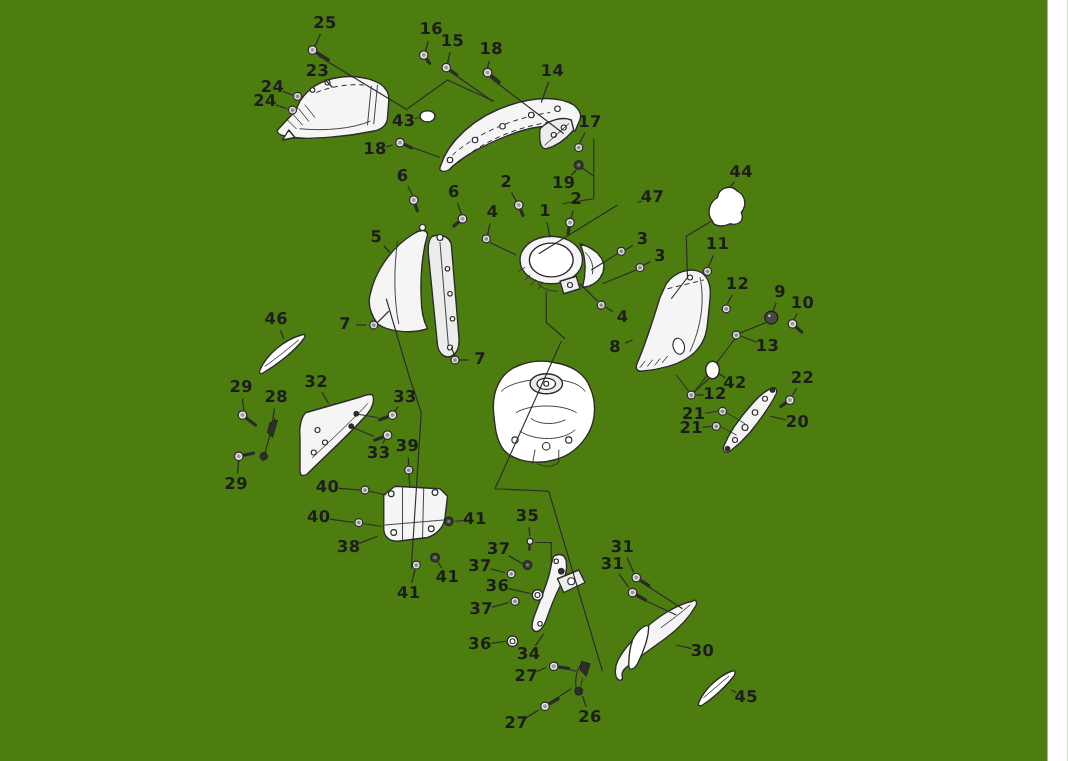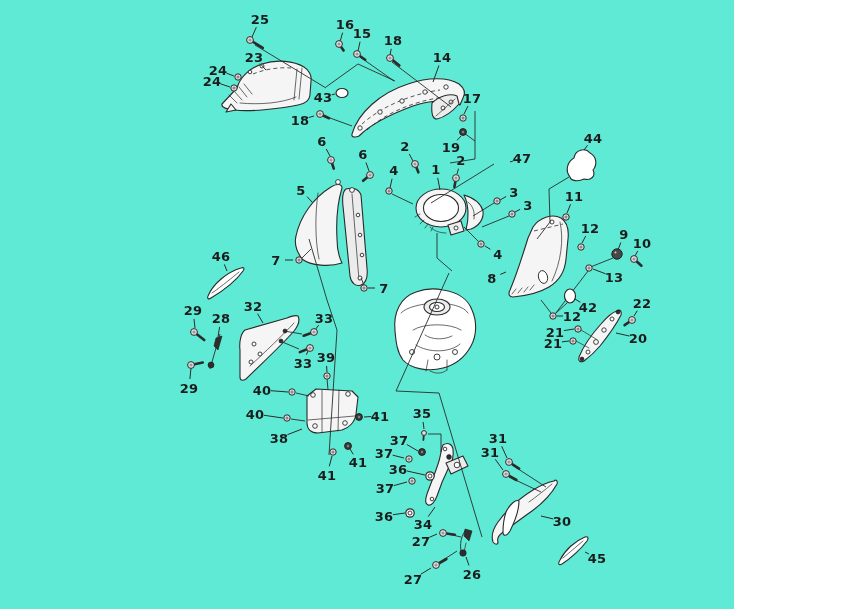--- a/index.html
+++ b/index.html
@@ -1,16 +1,16 @@
 <!DOCTYPE html>
 <html><head>
 <meta charset="utf-8">
 <style>
   html,body{margin:0;padding:0;background:#ffffff;}
-  .stage{width:734px;height:609px;position:relative;background:#5eead4;overflow:hidden;
+  .stage{width:838px;height:609px;position:relative;background:#4d7c0f;overflow:hidden;
          font-family:"DejaVu Sans", sans-serif;text-align:right;}
   svg{display:block;}
   .lbl{font:700 13px "DejaVu Sans", sans-serif;fill:#1c1c1c;text-anchor:middle;
        dominant-baseline:central;letter-spacing:.3px;}
   .ln{stroke:#2b2b2b;stroke-width:1;fill:none;}
   .outline{stroke:#2b2b2b;stroke-width:1.1;fill:#f5f5f5;stroke-linejoin:round;stroke-linecap:round;}
   .wht{fill:#ffffff;}
   .lt{fill:#ececec;}
   .thin{stroke:#2b2b2b;stroke-width:.7;fill:none;stroke-linecap:round;}
   .fence{stroke:#2b2b2b;stroke-width:.9;fill:none;stroke-linejoin:round;}

